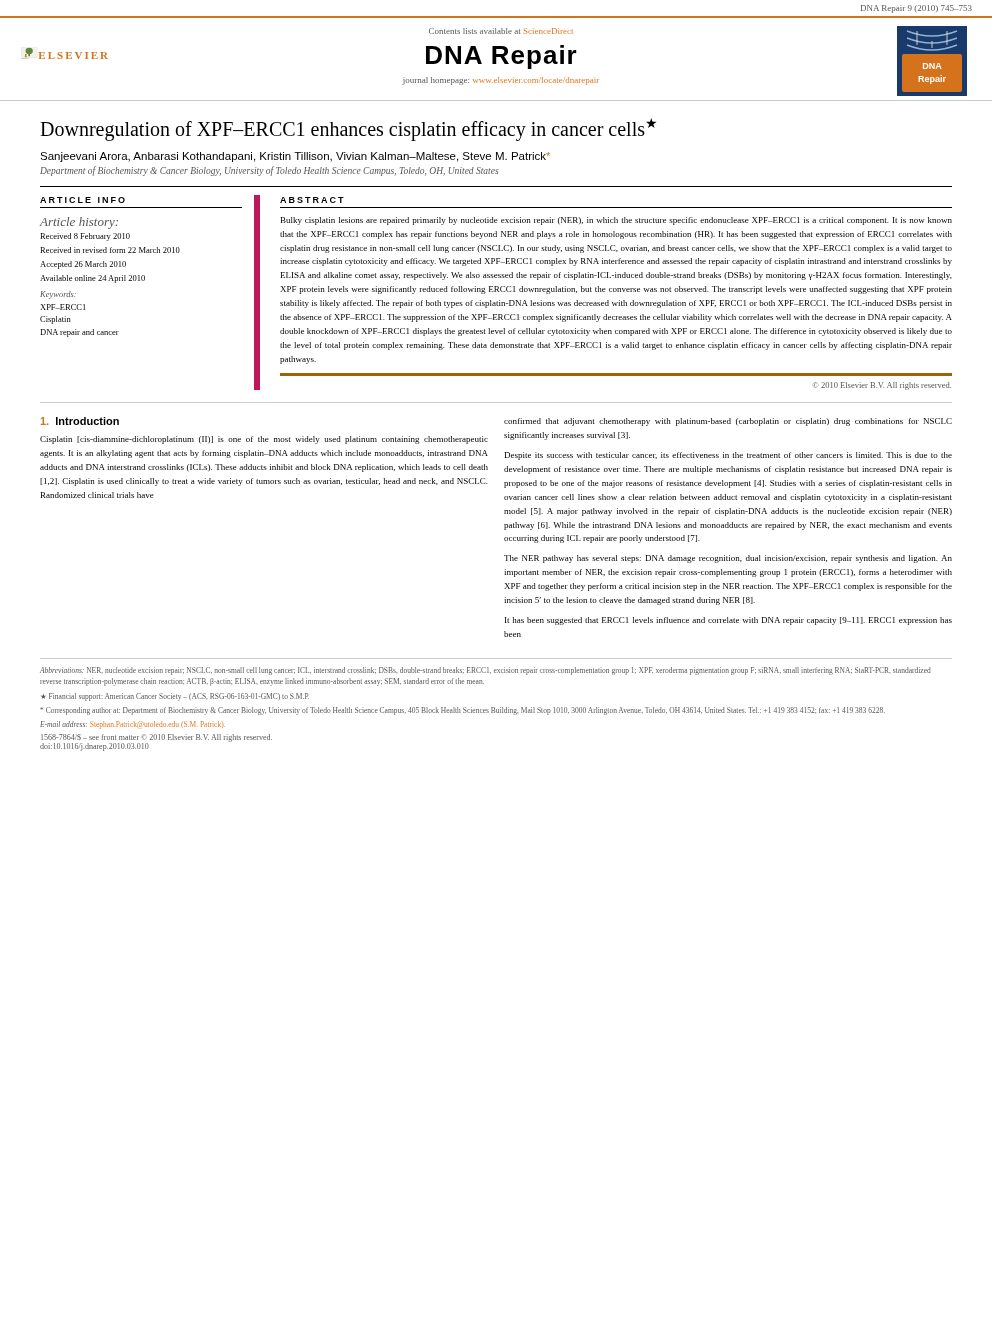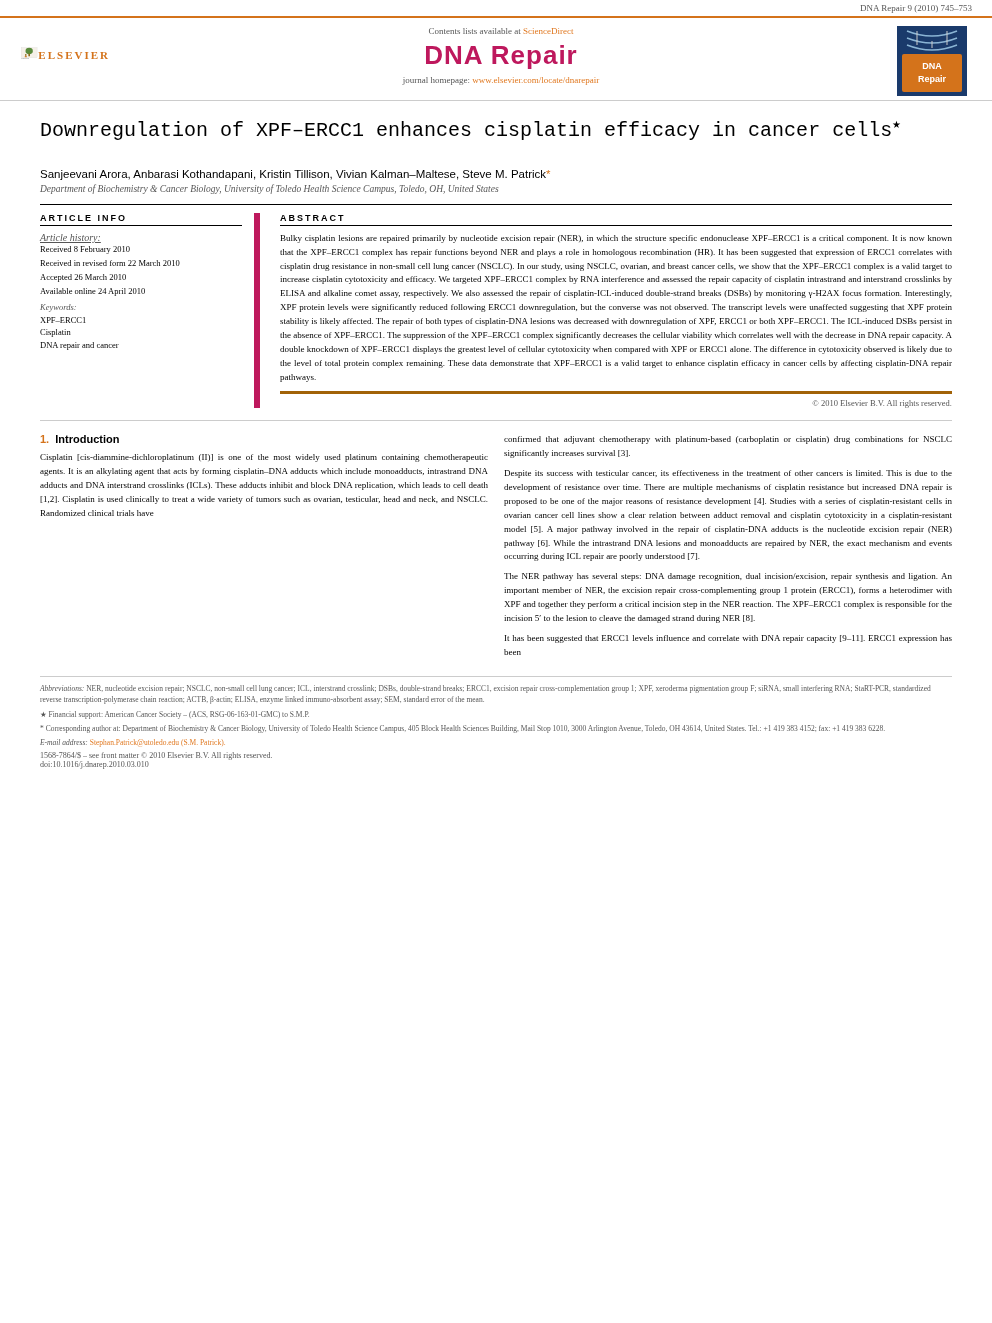--- a/index.html
+++ b/index.html
@@ -45,21 +45,21 @@
       padding: 0 20px;
     }
     .sciencedirect-line {
       font-size: 9px;
       color: #555;
       margin-bottom: 4px;
     }
     .journal-title-main {
       font-size: 26px;
       font-weight: bold;
-      color: #be185d;
+      color: #000000;
       font-family: Arial, sans-serif;
       letter-spacing: 1px;
       margin: 4px 0;
     }
     .journal-homepage {
       font-size: 9px;
       color: #555;
     }
     .journal-logo-right {
       width: 80px;
@@ -94,22 +94,22 @@
     
     .main-content {
       padding: 14px 40px 14px 40px;
     }
 
     
     .article-title {
       font-size: 20px;
       font-weight: normal;
       color: #000;
-      margin-bottom: 24px;
-      font-family: Liberation Mono, monospace;
+      margin-bottom: 8px;
+      font-family: Liberation Serif, serif;
       line-height: 1.3;
     }
 
     
     .authors {
       font-size: 11.5px;
       color: #000;
       margin-bottom: 4px;
       font-family: Arial, sans-serif;
     }
@@ -146,26 +146,25 @@
       color: #000;
       letter-spacing: 2px;
       text-transform: uppercase;
       border-bottom: 1px solid #000;
       padding-bottom: 2px;
       margin-bottom: 6px;
       font-family: Arial, sans-serif;
     }
 
     .info-label {
-      font-size: 10px;
+      font-size: 13px;
       font-style: italic;
       color: #555;
       display: block;
       margin-bottom: 1px;
-      text-decoration: underline;
     }
     .info-value {
       font-size: 8.5px;
       color: #000;
       display: block;
       margin-bottom: 4px;
     }
     .keywords-label {
       font-size: 8.5px;
       font-style: italic;

